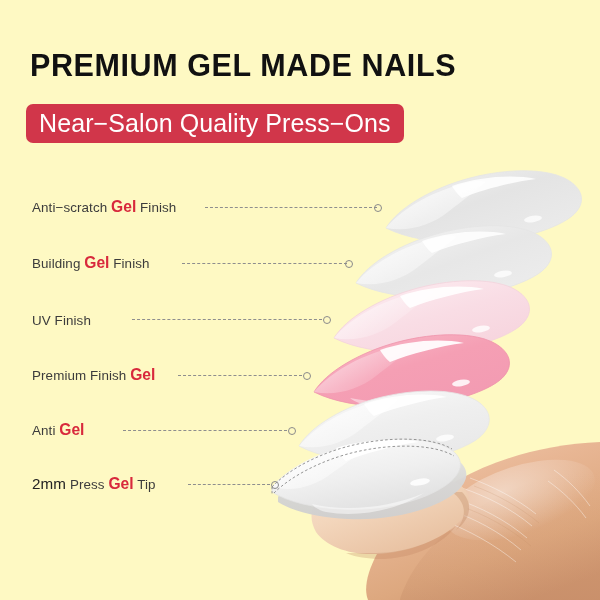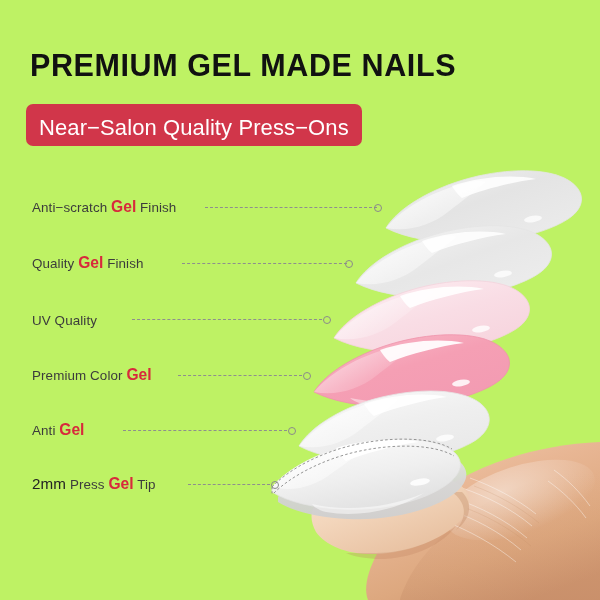--- a/index.html
+++ b/index.html
@@ -5,21 +5,21 @@
   html, body {
     margin: 0;
     padding: 0;
     background: #ececec;
   }
   #poster {
     position: relative;
     width: 600px;
     height: 600px;
     overflow: hidden;
-    background: #bef264;
+    background: #fef9c3;
     font-family: "Liberation Sans", sans-serif;
     -webkit-font-smoothing: antialiased;
   }
 
   
   #headline {
     position: absolute;
     left: 30px;
     top: 50px;
     font-size: 30.5px;
@@ -29,22 +29,22 @@
     white-space: nowrap;
     line-height: 1;
   }
   #subhead-badge {
     position: absolute;
     left: 26px;
     top: 104px;
     background: #d1364a;
     color: #ffffff;
     border-radius: 7px;
-    padding: 12px 13px 7px 13px;
-    font-size: 22px;
+    padding: 6px 13px 7px 13px;
+    font-size: 25px;
     letter-spacing: 0.1px;
     white-space: nowrap;
     line-height: 1.05;
   }
 
   
   #art {
     position: absolute;
     inset: 0;
     width: 600px;
@@ -282,31 +282,31 @@
 
   <div id="subhead-badge">Near−Salon Quality Press−Ons</div>
 
   <div id="callouts">
       <div class="callout" style="left: 0px; top: 207px;">
         <div class="lbl" style="left: 32px;"><span>Anti−scratch </span><span class="gel">Gel</span><span> Finish</span></div>
         <div class="leader" style="left: 205px; width: 172px;"></div>
         <div class="dot" style="left: 374px;"></div>
       </div>
       <div class="callout" style="left: 0px; top: 263px;">
-        <div class="lbl" style="left: 32px;"><span>Quality </span><span class="gel">Gel</span><span> Finish</span></div>
+        <div class="lbl" style="left: 32px;"><span>Building </span><span class="gel">Gel</span><span> Finish</span></div>
         <div class="leader" style="left: 182px; width: 165px;"></div>
         <div class="dot" style="left: 345px;"></div>
       </div>
       <div class="callout" style="left: 0px; top: 319px;">
-        <div class="lbl" style="left: 32px;"><span>UV Quality</span></div>
+        <div class="lbl" style="left: 32px;"><span>UV Finish</span></div>
         <div class="leader" style="left: 132px; width: 190px;"></div>
         <div class="dot" style="left: 323px;"></div>
       </div>
       <div class="callout" style="left: 0px; top: 375px;">
-        <div class="lbl" style="left: 32px;"><span>Premium Color </span><span class="gel">Gel</span></div>
+        <div class="lbl" style="left: 32px;"><span>Premium Finish </span><span class="gel">Gel</span></div>
         <div class="leader" style="left: 178px; width: 124px;"></div>
         <div class="dot" style="left: 303px;"></div>
       </div>
       <div class="callout" style="left: 0px; top: 430px;">
         <div class="lbl" style="left: 32px;"><span>Anti </span><span class="gel">Gel</span></div>
         <div class="leader" style="left: 123px; width: 164px;"></div>
         <div class="dot" style="left: 288px;"></div>
       </div>
       <div class="callout" style="left: 0px; top: 484px;">
         <div class="lbl" style="left: 32px;"><span class="strong">2mm</span><span> Press </span><span class="gel">Gel</span><span> Tip</span></div>

